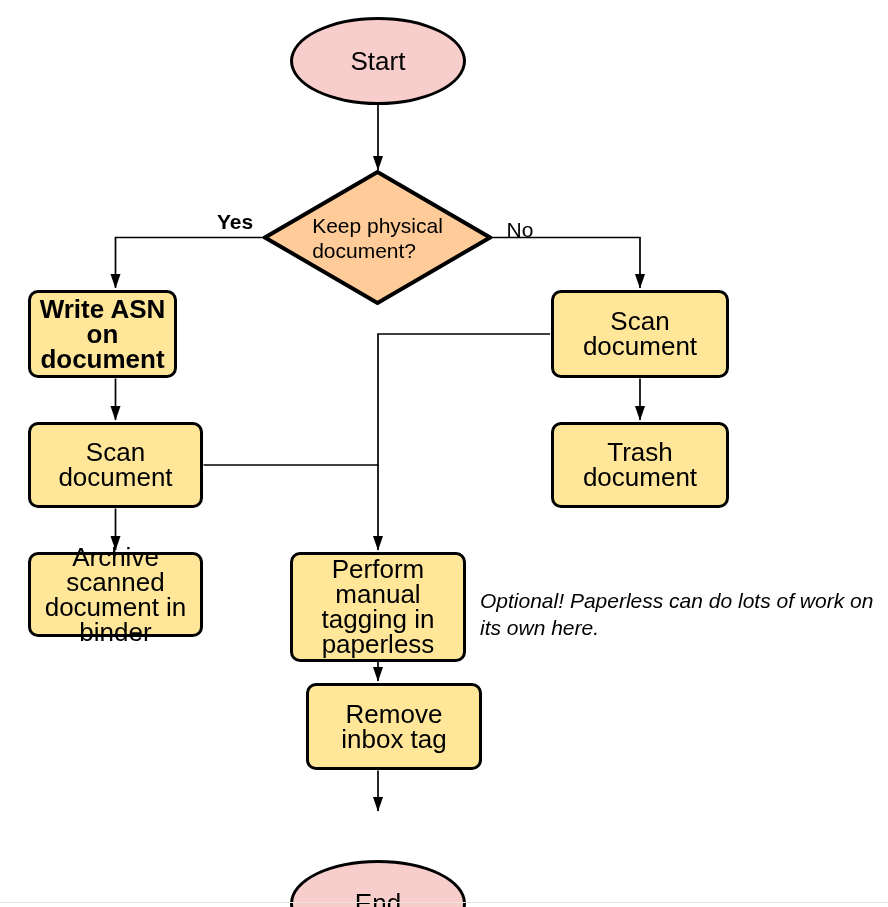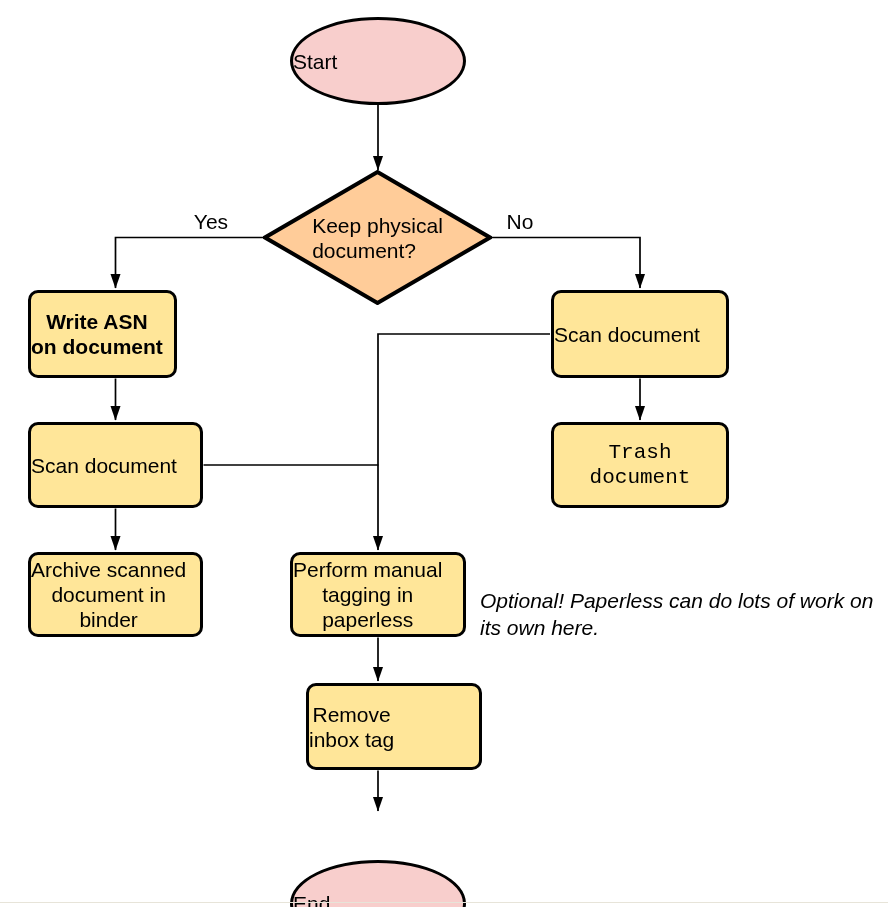--- a/index.html
+++ b/index.html
@@ -28,23 +28,23 @@
     position:absolute;left:0;top:0;width:888px;height:907px;
   }
   .edge-layer path{
     fill:none;
     stroke:var(--edge-stroke);
     stroke-width:1.7;
   }
   .node{
     position:absolute;
     box-sizing:border-box;
-    display:flex;align-items:center;
+    display:flex;align-items:center;justify-content:center;
     text-align:center;
-    font-size:21px;line-height:25px;
+    font-size:26px;line-height:25px;
     color:var(--text-color);
   }
   .node-label{white-space:pre-line;}
   .process{
     background:var(--process-fill);
     border:3px solid var(--shape-stroke);
     border-radius:10px;
   }
   .terminal{
     background:var(--terminal-fill);
@@ -126,38 +126,38 @@
   <div class="node process" style="left:28px;top:552px;width:175px;height:85px;">
     <span class="node-label">Archive scanned
 document in
 binder</span>
   </div>
 
   <div class="node process" style="left:551px;top:290px;width:178px;height:88px;">
     <span class="node-label">Scan document</span>
   </div>
 
-  <div class="node process" style="left:551px;top:422px;width:178px;height:86px;font-family:Liberation Mono, monospace;">
+  <div class="node process" style="left:551px;top:422px;width:178px;height:86px;">
     <span class="node-label">Trash document</span>
   </div>
 
-  <div class="node process" style="left:290px;top:552px;width:176px;height:85px;">
+  <div class="node process" style="left:290px;top:552px;width:176px;height:110px;">
     <span class="node-label">Perform manual
 tagging in
 paperless</span>
   </div>
 
   <div class="node process" style="left:290px;top:683px;width:176px;height:87px;margin-left:16px;">
     <span class="node-label">Remove
 inbox tag</span>
   </div>
 
   <div class="node terminal" style="left:290px;top:860px;width:176px;height:87px;">
     <span class="node-label">End</span>
   </div>
 
-  <div class="edge-label" style="left:188px;top:209px;width:46px;">Yes</div>
-  <div class="edge-label" style="left:498px;top:209px;width:44px;">No</div>
+  <div class="edge-label" style="left:212px;top:209px;width:46px;font-weight:bold;">Yes</div>
+  <div class="edge-label" style="left:498px;top:217px;width:44px;">No</div>
 
   <div class="annotation" style="left:480px;top:588px;width:398px;">Optional! Paperless can do lots of work on its own here.</div>
 
   <div class="bottom-divider"></div>
 </div>
 
 </body></html>

